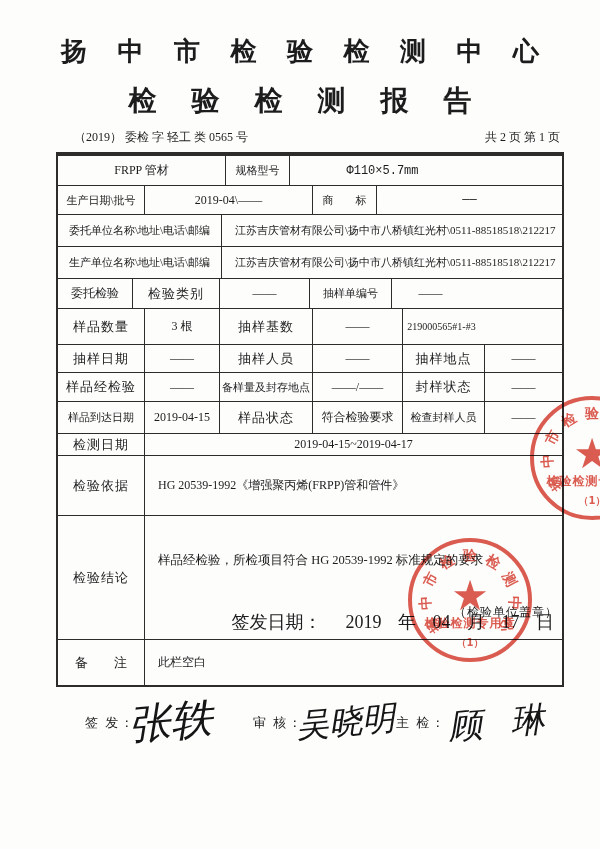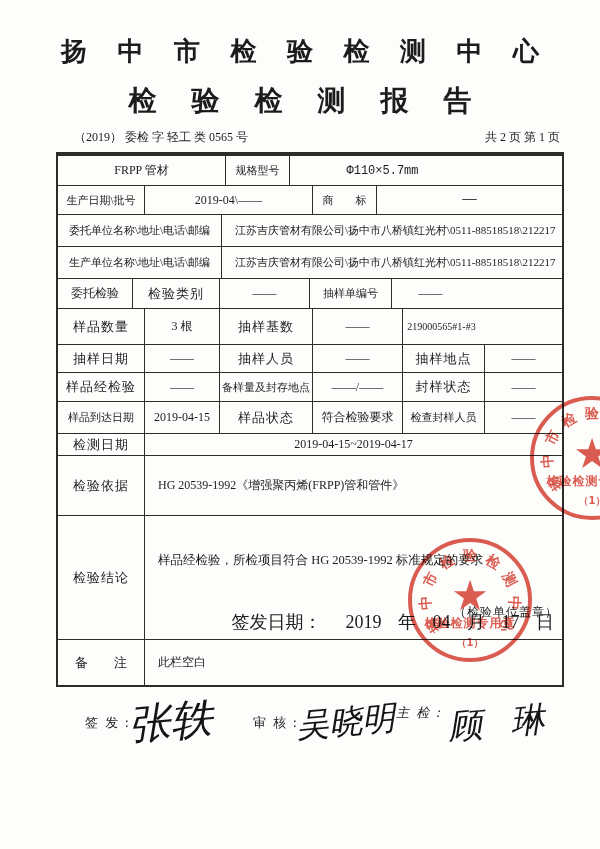--- a/index.html
+++ b/index.html
@@ -177,21 +177,21 @@
     <div class="cell w417 val left">此栏空白</div>
   </div>
 
 </div>
 
 <div class="sig-area">
   <span class="sig-label" style="left:85px;top:16px;">签  发：</span>
   <span class="sig-name" style="left:128px;top:-4px;font-size:42px;">张轶</span>
   <span class="sig-label" style="left:253px;top:16px;">审  核：</span>
   <span class="sig-name" style="left:296px;top:2px;font-size:33px;">吴晓明</span>
-  <span class="sig-label" style="left:396px;top:6px;font-style:italic;">主  检：</span>
+  <span class="sig-label" style="left:396px;top:16px;">主  检：</span>
   <span class="sig-name" style="left:448px;top:2px;font-size:34px;letter-spacing:10px;">顾 琳</span>
 </div>
 
 <div class="stamp" style="left: 408px; top: 538px; width: 124px; height: 124px; color: rgb(213, 57, 43);">
   <div class="stamp-circle"></div>
   <div>
       <span class="arc-char" style="transform: translate(-50%, -50%) rotate(-125deg) translateY(-45px);">扬</span>
       <span class="arc-char" style="transform: translate(-50%, -50%) rotate(-93.75deg) translateY(-45px);">中</span>
       <span class="arc-char" style="transform: translate(-50%, -50%) rotate(-62.5deg) translateY(-45px);">市</span>
       <span class="arc-char" style="transform: translate(-50%, -50%) rotate(-31.25deg) translateY(-45px);">检</span>

